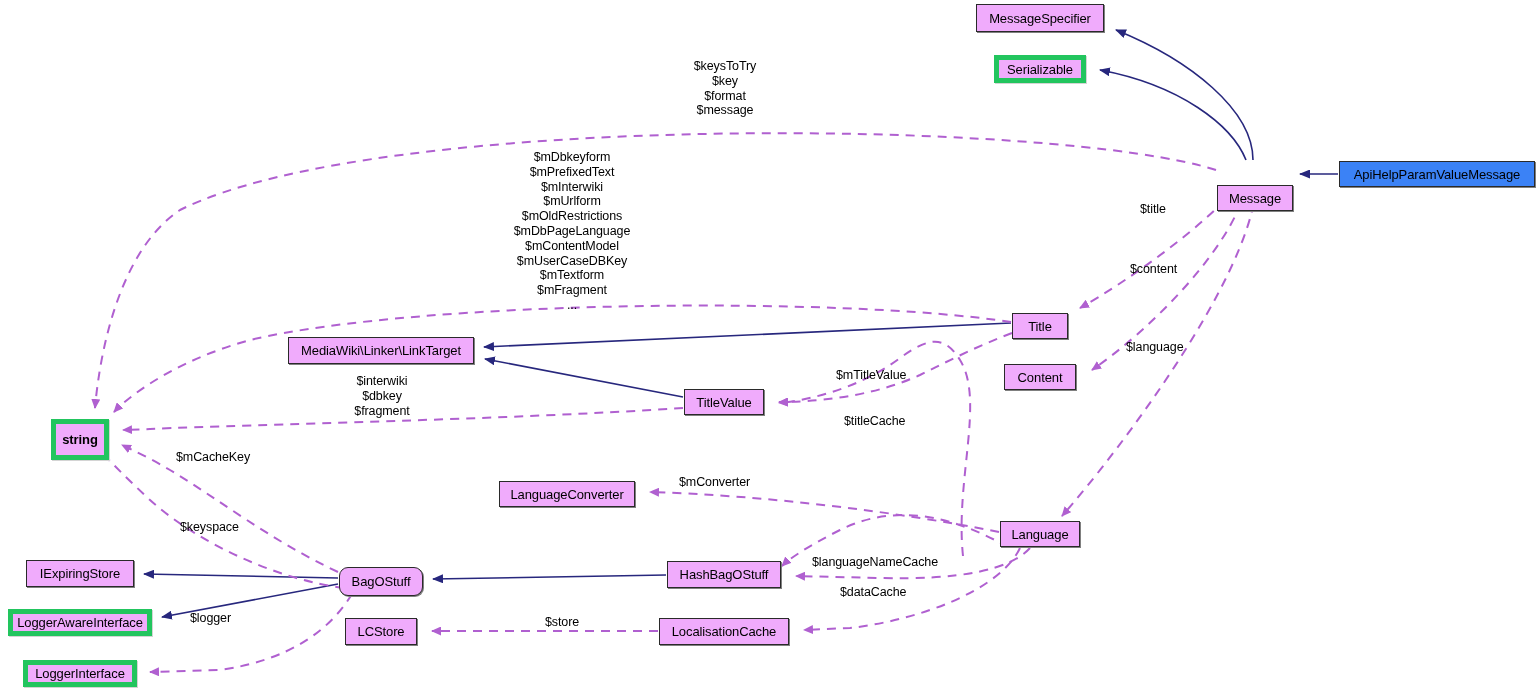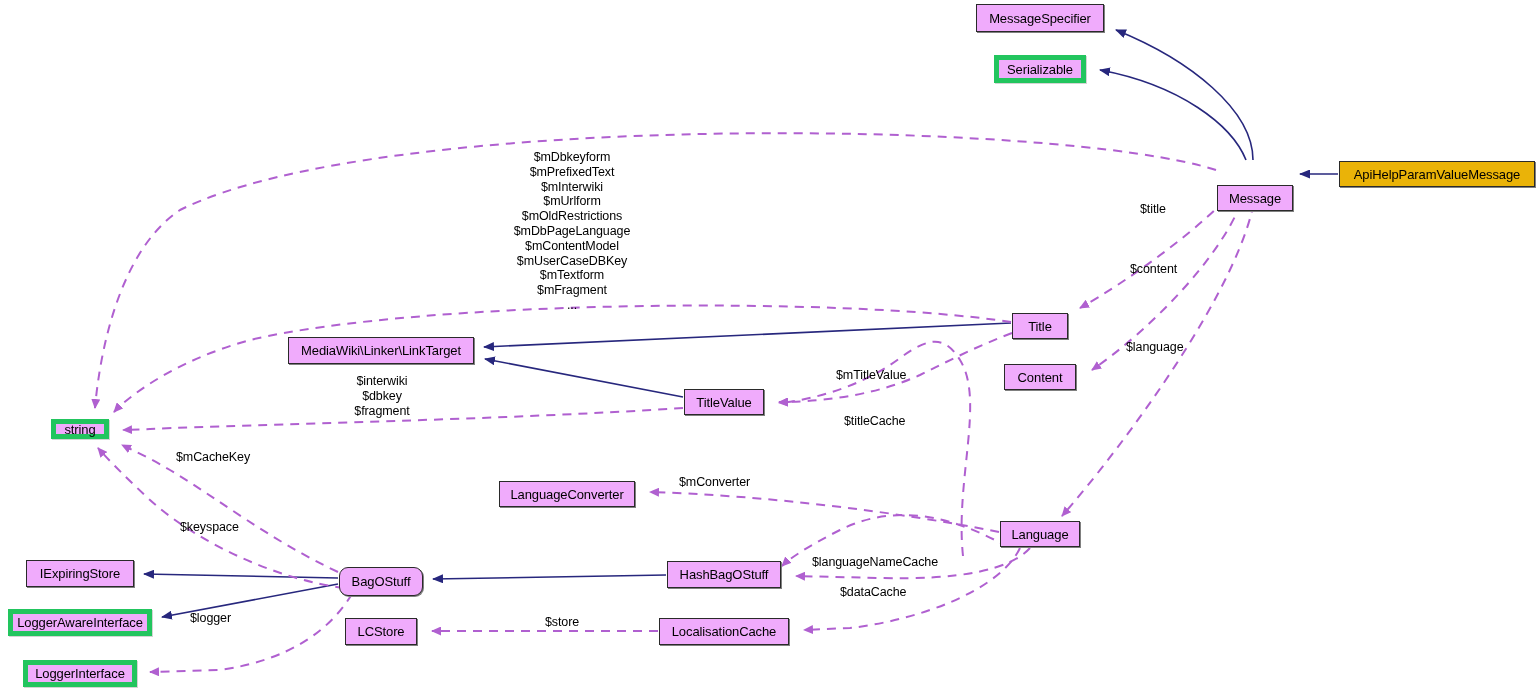--- a/index.html
+++ b/index.html
@@ -41,21 +41,21 @@
   .node-box.solid {
     border: 1px solid #2a2a2a;
     box-shadow: 1px 1px 0 0 #808080;
   }
   .node-box.faint {
     border: 5px solid #22c55e;
     box-shadow: 1px 1px 0 0 #d4d4d4;
   }
   .node-box.highlight {
     border: 1px solid #2a2a2a;
-    background: #eab308;
+    background: #3b82f6;
     box-shadow: 1px 1px 0 0 #808080;
   }
   
   .edge-label {
     position: absolute;
     font-size: 12.5px;
     color: #000000;
     line-height: 14.8px;
     white-space: pre;
     text-align: center;
@@ -142,40 +142,44 @@
   <div class="node-box highlight" style="left:1339px; top:161px; width:196px; height:26px;">ApiHelpParamValueMessage</div>
 
   <div class="node-box solid" style="left:1012px; top:313px; width:56px;  height:26px;">Title</div>
 
   <div class="node-box solid" style="left:1004px; top:364px; width:72px;  height:26px;">Content</div>
 
   <div class="node-box solid" style="left:288px;  top:337px; width:186px; height:27px;">MediaWiki\Linker\LinkTarget</div>
 
   <div class="node-box solid" style="left:684px;  top:389px; width:80px;  height:26px;">TitleValue</div>
 
-  <div class="node-box faint" style="left:51px;   top:419px; width:58px;  height:20px;">string</div>
+  <div class="node-box faint" style="left:51px;   top:419px; width:58px;  height:41px;font-weight:bold;">string</div>
 
   <div class="node-box solid" style="left:499px;  top:481px; width:136px; height:26px;">LanguageConverter</div>
 
   <div class="node-box solid" style="left:1000px; top:521px; width:80px;  height:26px;">Language</div>
 
   <div class="node-box solid" style="left:26px;   top:560px; width:108px; height:27px;">IExpiringStore</div>
 
   <div class="node-box solid" style="left:339px;  top:567px; width:84px;  height:29px;border-radius:9px;">BagOStuff</div>
 
   <div class="node-box solid" style="left:667px;  top:561px; width:114px; height:27px;">HashBagOStuff</div>
 
   <div class="node-box faint" style="left:8px;    top:609px; width:144px; height:27px;">LoggerAwareInterface</div>
 
   <div class="node-box solid" style="left:345px;  top:618px; width:72px;  height:27px;">LCStore</div>
 
   <div class="node-box solid" style="left:659px;  top:618px; width:130px; height:27px;">LocalisationCache</div>
 
   <div class="node-box faint" style="left:23px;   top:660px; width:114px; height:27px;">LoggerInterface</div>
 
+  <div class="edge-label" style="left:661px;  top:59px;  width:128px;">$keysToTry
+$key
+$format
+$message</div>
 
   <div class="edge-label" style="left:492px;  top:150px; width:160px;">$mDbkeyform
 $mPrefixedText
 $mInterwiki
 $mUrlform
 $mOldRestrictions
 $mDbPageLanguage
 $mContentModel
 $mUserCaseDBKey
 $mTextform

